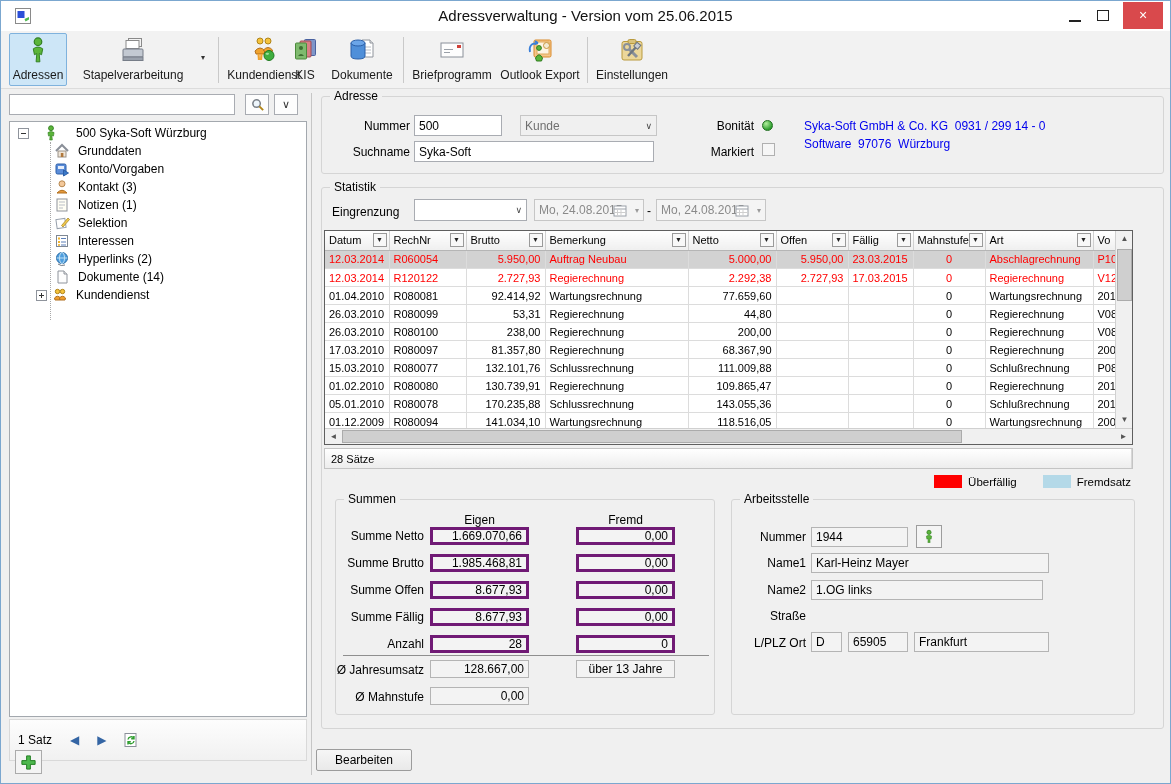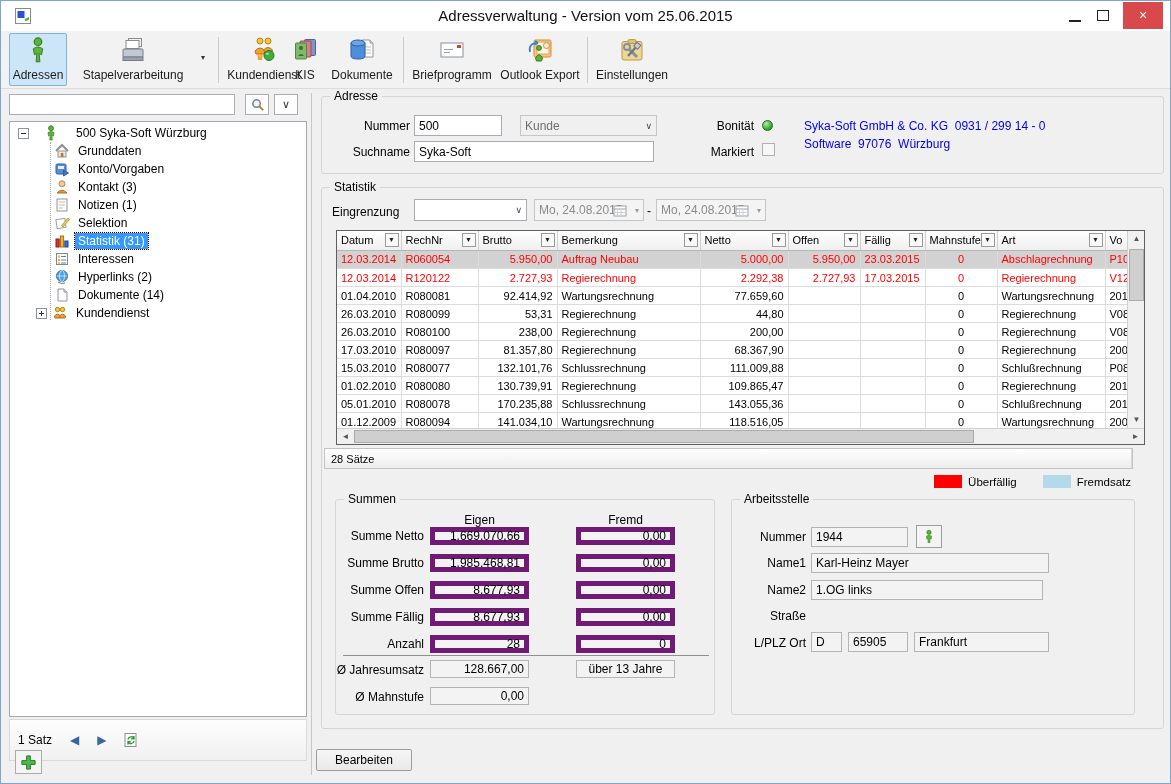--- a/index.html
+++ b/index.html
@@ -92,21 +92,21 @@
   .countbar .csep { width:1px; height:100%; background:#d7d7d7; margin-left:8px; }
   .legend { position:absolute; display:flex; align-items:center; gap:6px; font-size:11.5px; }
   .swatch { width:28px; height:13px; }
   .gap16 { width:14px; }
 
   
   .sum-head { position:absolute; font-size:12px; text-align:center; }
   .sum-rows { position:absolute; left:0; top:27px; width:380px; }
   .sum-row { display:flex; height:18px; margin-bottom:9px; align-items:center; }
   .sum-label { width:88px; text-align:right; font-size:12px; flex:0 0 auto; }
-  .sum-field { width:99px; height:18px; margin-left:6px; background:#f3f3f3; border:5px solid #701a75; font-size:12px; display:flex; align-items:center; justify-content:flex-end; padding:0 4px; flex:0 0 auto; }
+  .sum-field { width:99px; height:18px; margin-left:6px; background:#f3f3f3; border:3px solid #701a75; font-size:12px; display:flex; align-items:center; justify-content:flex-end; padding:0 4px; flex:0 0 auto; }
   .sum-field.fremd { margin-left:47px; }
   .sum-div { position:absolute; left:7px; top:155px; width:366px; height:1px; background:#8f8f8f; }
 
   .mini-btn { position:absolute; width:26px; height:23px; background:#f4f4f4; border:1px solid #9d9d9d; display:flex; align-items:center; justify-content:center; }
   .pushbtn { position:absolute; background:linear-gradient(#f6f6f6,#e9e9e9); border:1px solid #9c9c9c; border-radius:2px; font-size:12px; display:flex; align-items:center; justify-content:center; }
 </style>
 </head>
 <body>
 
 <div class="window">
@@ -267,28 +267,20 @@
       </li>
       <li class="tn-child">
         <svg class="tic" width="16" height="16" viewBox="0 0 16 16">
             <rect x="2.5" y="4" width="9" height="9" fill="#ffffff" stroke="#97a0ac" transform="rotate(-8 7 8.5)"></rect>
             <path d="M7.5 10.5 L14 3 L15.5 4.5 L9 12 Z" fill="#f2c94c" stroke="#a98a2a" stroke-width="0.8"></path>
           </svg>
         <span class="tlabel-node">Selektion</span>
       </li>
       <li class="tn-child">
         <svg class="tic" width="16" height="16" viewBox="0 0 16 16">
-            <rect x="2" y="6" width="3.2" height="8" fill="#e03030" stroke="#8d1d1d"></rect>
-            <rect x="6.4" y="3" width="3.2" height="11" fill="#f2b32c" stroke="#9c731a"></rect>
-            <rect x="10.8" y="8" width="3.2" height="6" fill="#3a6fd8" stroke="#24479a"></rect>
-          </svg>
-        <span class="tlabel-node selected">Statistik (31)</span>
-      </li>
-      <li class="tn-child">
-        <svg class="tic" width="16" height="16" viewBox="0 0 16 16">
             <rect x="2.5" y="2.5" width="11" height="11" fill="#ffffff" stroke="#7f8894"></rect>
             <rect x="4" y="4.5" width="2" height="2" fill="#f2b32c"></rect>
             <line x1="7" y1="5.5" x2="12" y2="5.5" stroke="#5b7fb9"></line>
             <rect x="4" y="8" width="2" height="2" fill="#f2b32c"></rect>
             <line x1="7" y1="9" x2="12" y2="9" stroke="#5b7fb9"></line>
             <rect x="4" y="11.2" width="2" height="1.6" fill="#f2b32c"></rect>
             <line x1="7" y1="12" x2="12" y2="12" stroke="#5b7fb9"></line>
           </svg>
         <span class="tlabel-node">Interessen</span>
       </li>
@@ -381,21 +373,21 @@
       <svg class="dico" width="14" height="13" viewBox="0 0 14 13">
           <rect x="1" y="2" width="12" height="10" fill="#fff" stroke="#9aa0a8"></rect>
           <line x1="1" y1="5" x2="13" y2="5" stroke="#9aa0a8"></line>
           <line x1="4.5" y1="5" x2="4.5" y2="12" stroke="#cfcfcf"></line>
           <line x1="8" y1="5" x2="8" y2="12" stroke="#cfcfcf"></line>
           <line x1="1" y1="8.5" x2="13" y2="8.5" stroke="#cfcfcf"></line>
         </svg>
       <span class="darr">▾</span>
     </div>
 
-    <div class="grid-wrap" style="left:2px;top:42px;width:809px;height:215px;margin-left:12px;">
+    <div class="grid-wrap" style="left:2px;top:42px;width:809px;height:215px;">
       <div class="grid-main">
         <div class="grid-left">
           <table class="grid">
             <colgroup>
               <col style="width:64px">
                 <col style="width:77px">
                 <col style="width:79px">
                 <col style="width:143px">
                 <col style="width:88px">
               <col style="width:72px">

